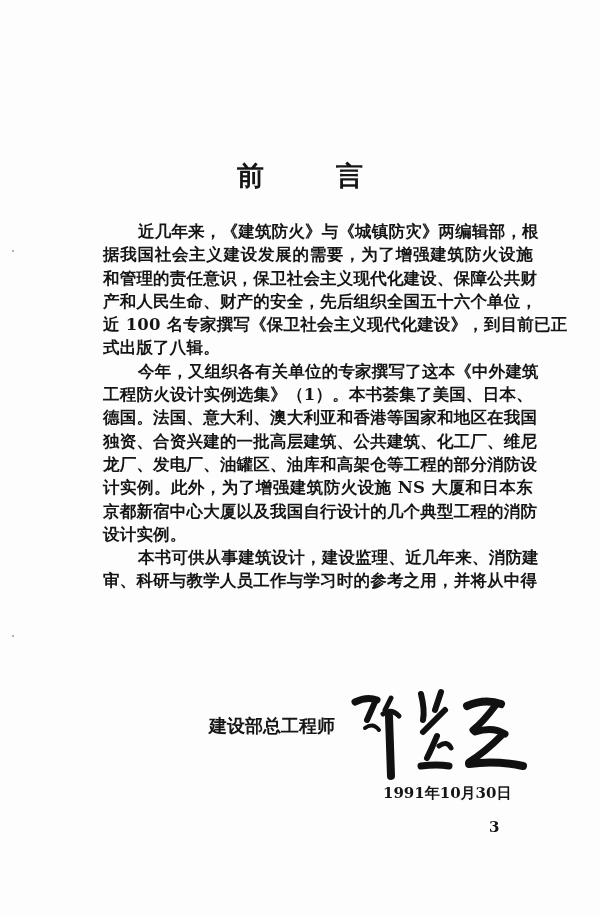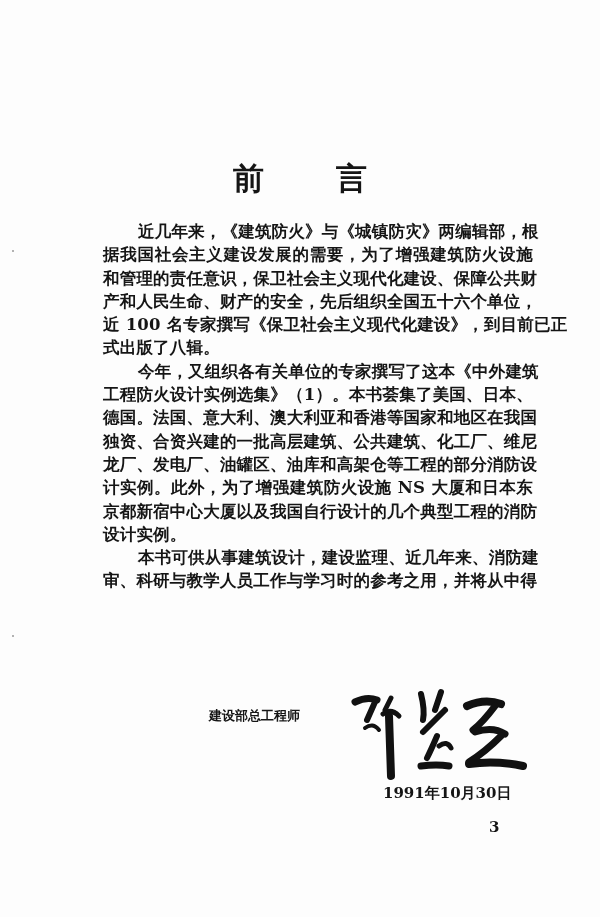--- a/index.html
+++ b/index.html
@@ -20,21 +20,21 @@
       left: 0; top: 0;
       width: 600px; height: 917px;
       background: #fdfdfd;
     }
     .title {
       position: absolute;
       top: 158px;
       left: 0;
       width: 600px;
       text-align: center;
-      font-size: 31px;
+      font-size: 27px;
       font-weight: bold;
       letter-spacing: 0;
     }
     .title span { display: inline-block; }
     .title .gap { width: 72px; }
     .body-text {
       position: absolute;
       left: 71px;
       top: 220px;
       width: 462px;
@@ -59,22 +59,22 @@
     .signature-block {
       position: absolute;
       top: 680px;
       left: 0;
       width: 600px;
       height: 100px;
     }
     .sig-title {
       position: absolute;
       left: 209px;
-      top: 27px;
-      font-size: 13px;
+      top: 34px;
+      font-size: 18px;
       font-weight: bold;
       font-family: Liberation Mono, monospace;
     }
     .sig-mark {
       position: absolute;
       left: 345px;
       top: 0px;
       width: 190px;
       height: 100px;
     }

